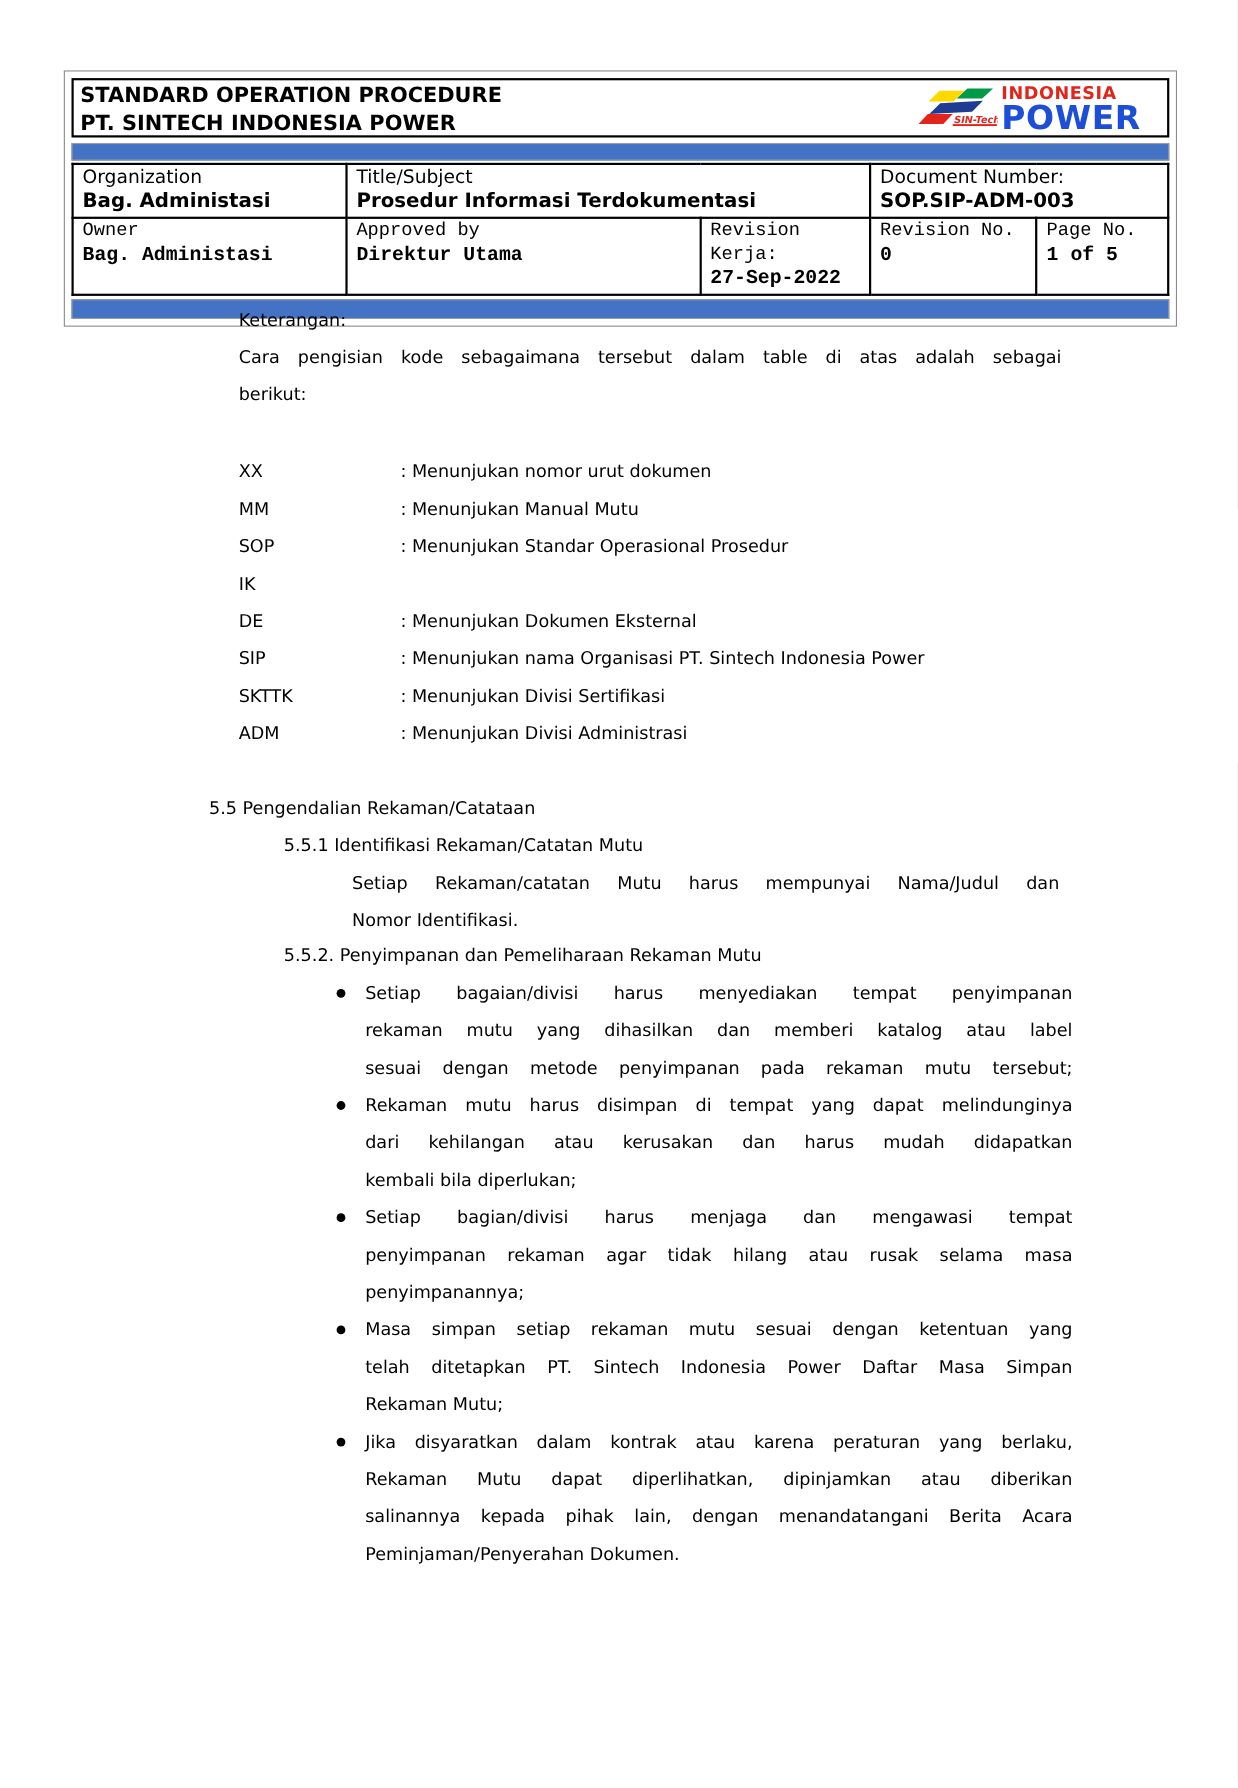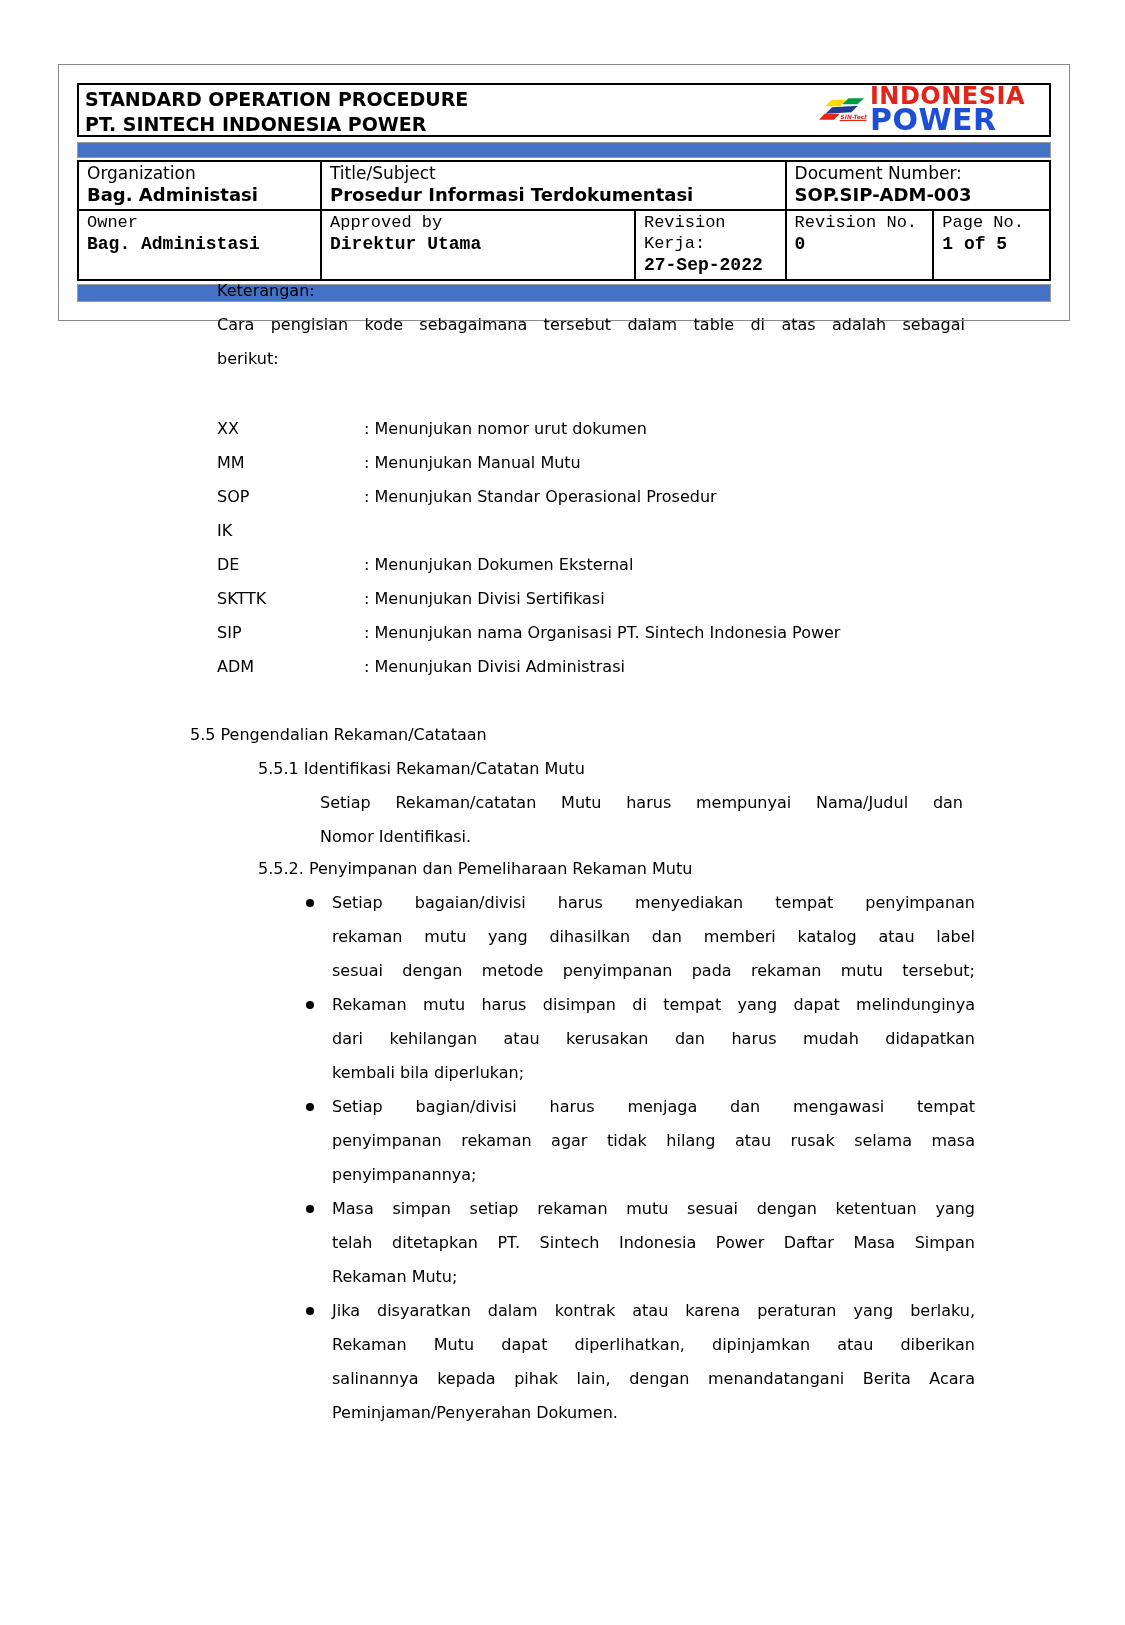--- a/index.html
+++ b/index.html
@@ -5,27 +5,27 @@
   * { margin:0; padding:0; box-sizing:border-box; }
   html,body { background:#e9e9e9; }
   #page {
     position:relative; width:1125px; height:1625px; background:#ffffff;
     font-family:"DejaVu Sans","Liberation Sans",sans-serif; color:#000;
     overflow:hidden; margin:0 auto;
   }
 
   
   #header { position:absolute; left:58px; top:64px; width:1012px;
-            border:1px solid #8a8a8a; background:#fff; padding:18px; }
+            border:1px solid #8a8a8a; background:#fff; padding:6px; }
   .title-row { border:2px solid #000; height:54px; display:flex; align-items:stretch; }
   .title-text { flex:1; padding:2px 0 0 6px; font-size:19px; font-weight:bold; line-height:25px; }
   .logo-box { width:230px; display:flex; align-items:center; justify-content:flex-end;
               padding-right:24px; gap:3px; }
   .brand-col { display:flex; flex-direction:column; }
-  .brand-top { font-size:24px; font-weight:bold; color:#e1251b; line-height:19px; letter-spacing:0.5px; }
+  .brand-top { font-size:16px; font-weight:bold; color:#e1251b; line-height:19px; letter-spacing:0.5px; }
   .brand-bottom { font-size:30px; font-weight:700; color:#1d4ed8; line-height:28px; letter-spacing:0.5px; }
   .hgap5 { height:5px; } .hgap2 { height:2px; } .hgap3 { height:3px; }
   .accent-bar { height:16px; background:#4472c4; border:1px solid #9a9a9a; }
   .accent-bar.b2 { height:18px; }
   table.meta { width:100%; border-collapse:collapse; table-layout:fixed; }
   table.meta td { border:2px solid #000; vertical-align:top; padding:1px 4px 3px 8px; }
   .cell-label { font-size:17px; line-height:21px; }
   .cell-value { font-size:18px; font-weight:bold; line-height:22px; }
   tr.r1 td { height:46px; } tr.r2 td { height:40px;font-family:Liberation Mono, monospace; }
 
@@ -151,26 +151,26 @@
       <span class="code-desc">: Menunjukan Standar Operasional Prosedur</span>
     </div>
     <div class="code-row">
       <span class="code-term">IK</span>
     </div>
     <div class="code-row">
       <span class="code-term">DE</span>
       <span class="code-desc">: Menunjukan Dokumen Eksternal</span>
     </div>
     <div class="code-row">
+      <span class="code-term">SIP</span>
+      <span class="code-desc">: Menunjukan nama Organisasi PT. Sintech Indonesia Power</span>
+    </div>
+    <div class="code-row">
       <span class="code-term">SKTTK</span>
       <span class="code-desc">: Menunjukan Divisi Sertifikasi</span>
-    </div>
-    <div class="code-row">
-      <span class="code-term">SIP</span>
-      <span class="code-desc">: Menunjukan nama Organisasi PT. Sintech Indonesia Power</span>
     </div>
     <div class="code-row">
       <span class="code-term">ADM</span>
       <span class="code-desc">: Menunjukan Divisi Administrasi</span>
     </div>
   </div>
 
   <div id="sec55" class="bodytext lline">5.5 Pengendalian Rekaman/Catataan</div>
   <div id="sec551" class="bodytext lline">5.5.1 Identifikasi Rekaman/Catatan Mutu</div>
 

